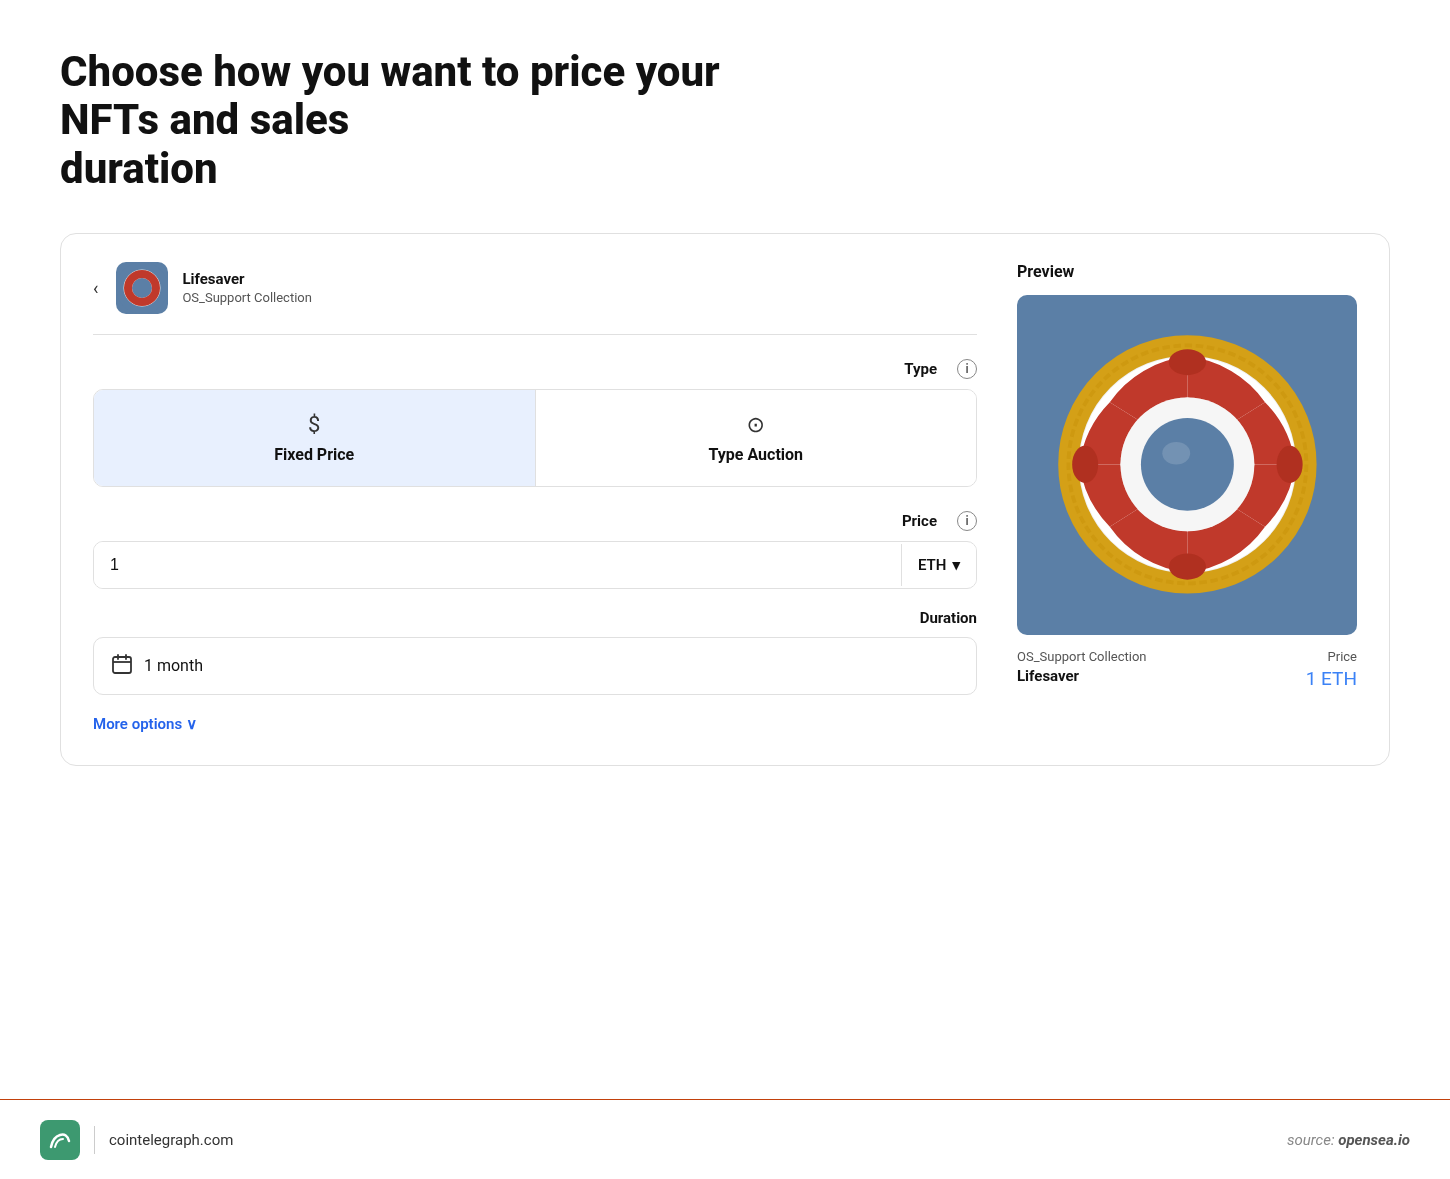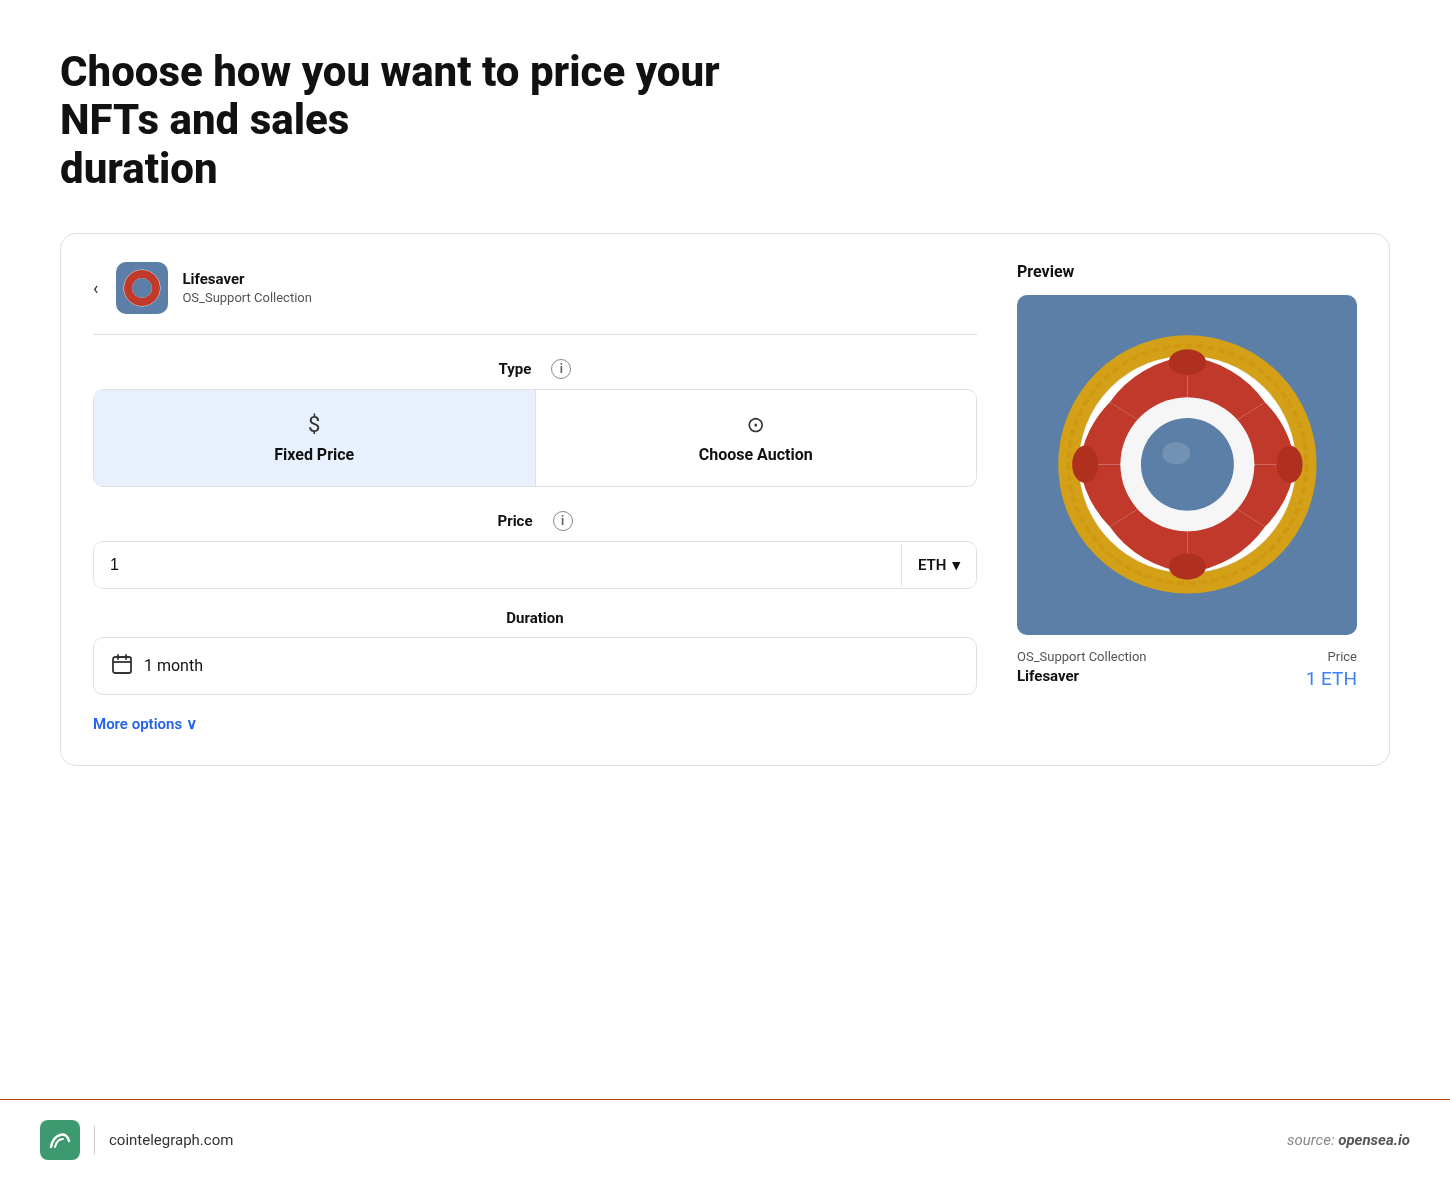--- a/index.html
+++ b/index.html
@@ -92,21 +92,21 @@
     }
 
     
     .field-label {
       font-size: 15px;
       font-weight: 700;
       color: #111;
       margin-bottom: 10px;
       display: flex;
       align-items: center;
-      justify-content: center;
+      justify-content: flex-end;
       gap: 20px;
     }
 
     .info-icon {
       width: 20px;
       height: 20px;
       border: 1.5px solid #888;
       border-radius: 50%;
       display: flex;
       align-items: center;
@@ -392,21 +392,21 @@
           <span>Type</span>
           <div class="info-icon">i</div>
         </div>
         <div class="type-selector">
           <div class="type-option active">
             <span class="type-option-icon">$</span>
             <span class="type-option-label">Fixed Price</span>
           </div>
           <div class="type-option">
             <span class="type-option-icon">⊙</span>
-            <span class="type-option-label">Choose Auction</span>
+            <span class="type-option-label">Type Auction</span>
           </div>
         </div>
       </div>
 
       <div class="price-section">
         <div class="field-label">
           <span>Price</span>
           <div class="info-icon">i</div>
         </div>
         <div class="price-input-row">

